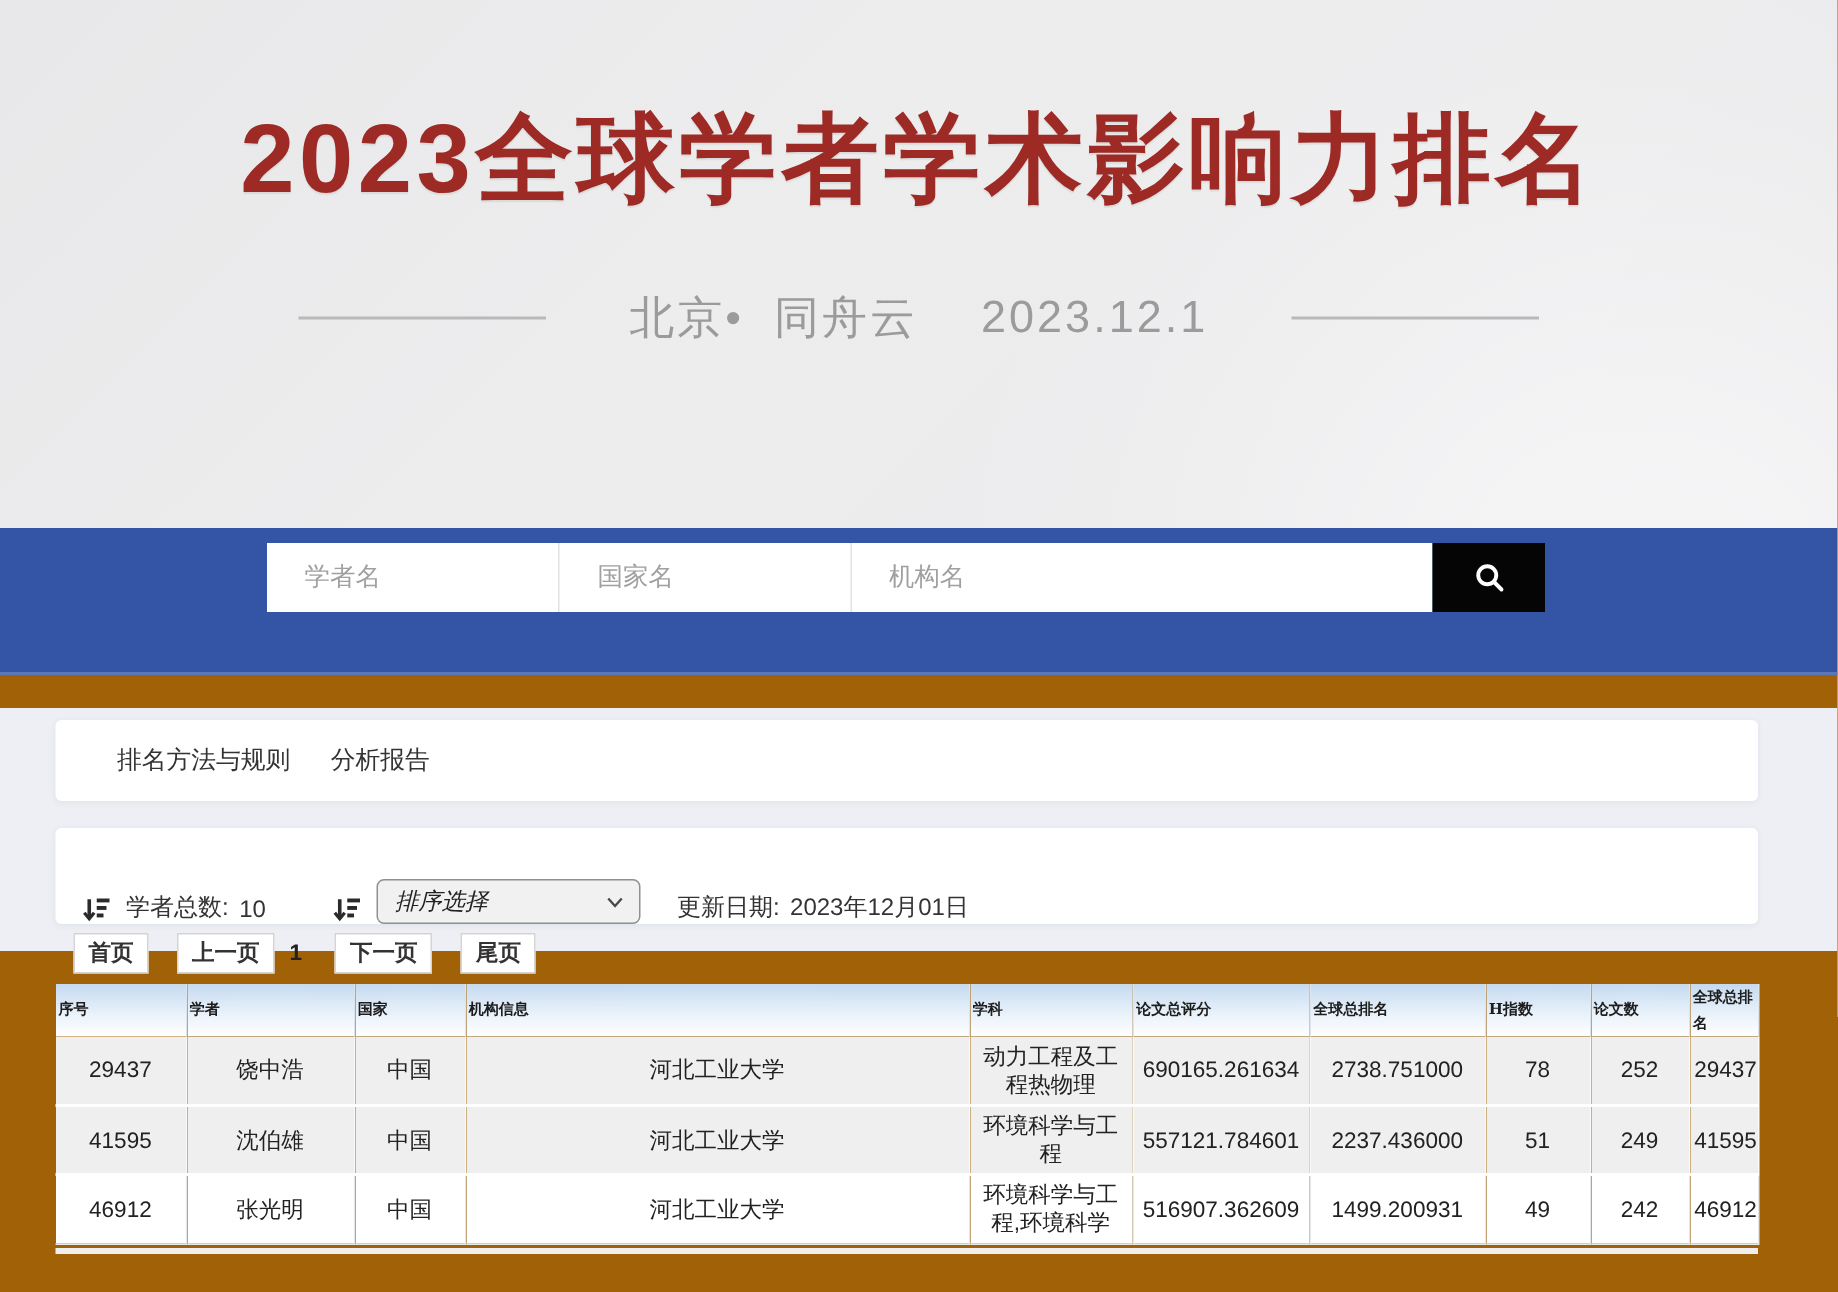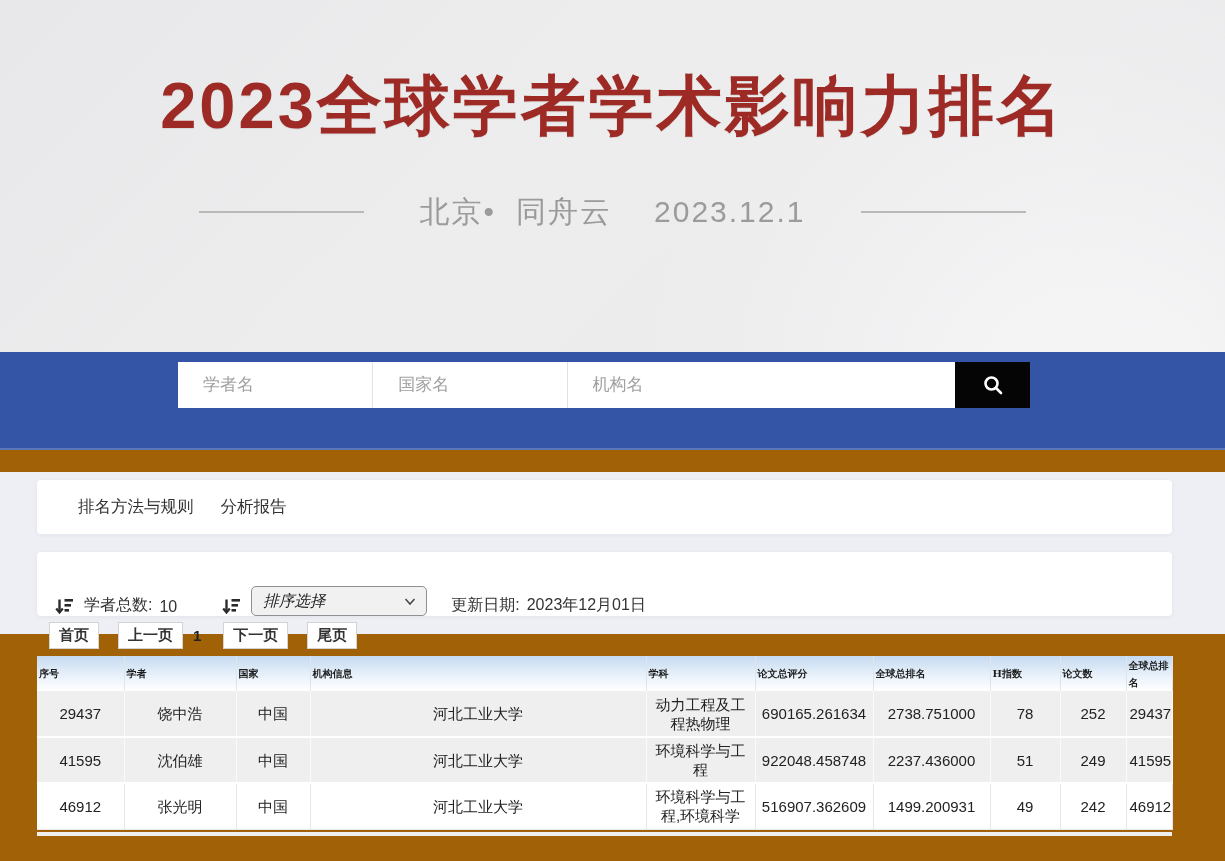--- a/index.html
+++ b/index.html
@@ -210,21 +210,21 @@
         <td>78</td>
         <td>252</td>
         <td>29437</td>
       </tr>
       <tr class="row shaded">
         <td>41595</td>
         <td>沈伯雄</td>
         <td>中国</td>
         <td>河北工业大学</td>
         <td>环境科学与工程</td>
-        <td>922048.458748</td>
+        <td>557121.784601</td>
         <td>2237.436000</td>
         <td>51</td>
         <td>249</td>
         <td>41595</td>
       </tr>
       <tr class="row white-row">
         <td>46912</td>
         <td>张光明</td>
         <td>中国</td>
         <td>河北工业大学</td>

